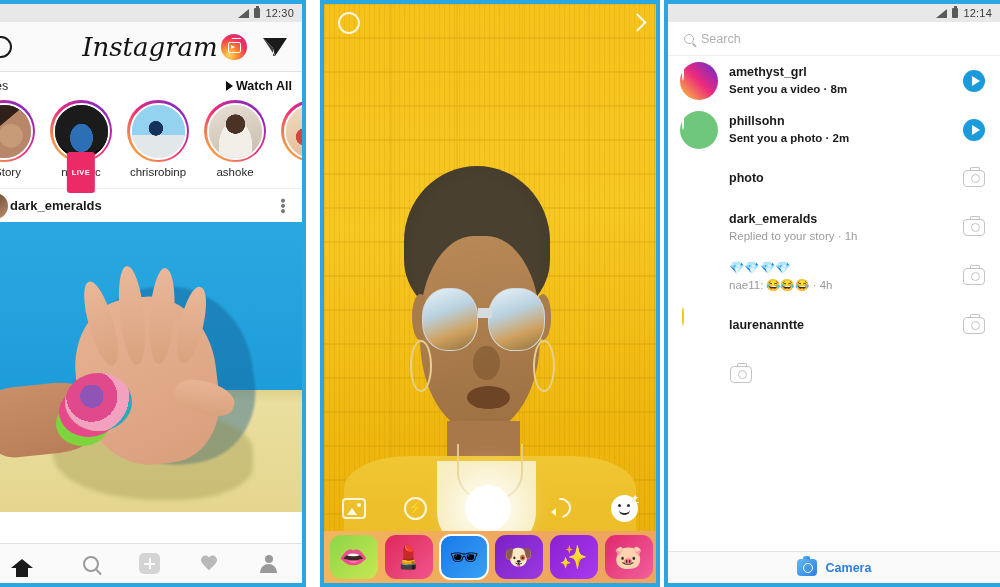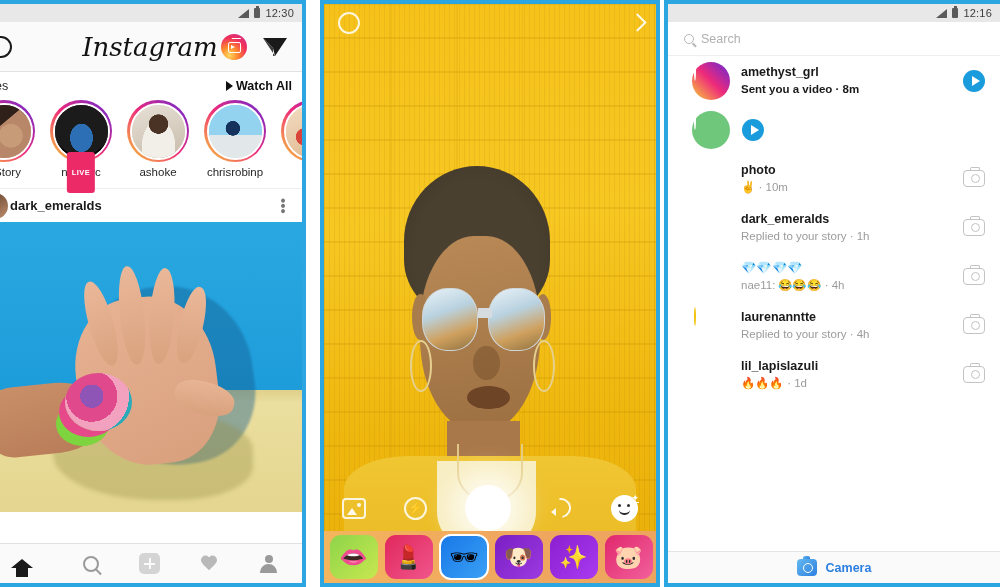--- a/index.html
+++ b/index.html
@@ -211,21 +211,21 @@
   .plus-ico:before{left:0;top:9px;width:20px;height:2.2px;}
   .plus-ico:after{left:9px;top:0;width:2.2px;height:20px;}
 
   .d-search { height:34px; display:flex; align-items:center; gap:7px; padding:0 16px;
               border-bottom:1px solid #eee; }
   .smag { width:10px;height:10px;border:1.6px solid #b8b8b8;border-radius:50%;position:relative;flex:0 0 auto;}
   .smag:after{content:"";position:absolute;right:-4px;bottom:-3px;width:5px;height:1.6px;
               background:#b8b8b8;transform:rotate(45deg);}
   .sph { font-size:12.5px; color:#b0b0b0; }
 
-  .d-list { overflow:hidden;padding-left:12px; }
+  .d-list { overflow:hidden; }
   .d-row { height:49px; display:flex; align-items:center; padding:0 14px 0 12px; gap:11px; }
   .d-av { width:38px; height:38px; border-radius:50%; flex:0 0 auto; position:relative;
           padding:1.8px; }
   .d-av .inner { width:100%;height:100%;border-radius:50%;overflow:hidden;border:1.6px solid #fff;
                  position:relative; }
   .d-txt { flex:1; min-width:0; }
   .d-name { font-size:12.5px; color:#1a1a1a; font-weight:bold; white-space:nowrap;
             overflow:hidden; text-overflow:ellipsis; line-height:1.35; }
   .d-name.unread { font-weight:bold; }
   .d-sub { font-size:11.5px; color:#9b9b9b; white-space:nowrap; overflow:hidden;
@@ -305,33 +305,33 @@
         <div class="ring">
               <div class="av" style="background:radial-gradient(circle at 50% 45%,#0b0b0b 0 52%,#111 53%)">
           <div class="ph" style="background:radial-gradient(ellipse at 50% 62%,#2d6fb5 0 30%,transparent 31%),radial-gradient(circle at 50% 40%,#1b1b1b 0 70%,#000 71%)"></div>
               </div>
             </div>
         <div class="live-badge">LIVE</div>
         <div class="name">ninanyc</div>
       </div>
       <div class="story">
         <div class="ring">
+              <div class="av" style="background:linear-gradient(180deg,#8fd0ee 0 58%,#dfe6e8 59%)">
+          <div class="ph" style="background:radial-gradient(ellipse at 45% 44%,#15325c 0 17%,transparent 18%),linear-gradient(180deg,#93d3ef 0 56%,#e2e8ea 57%)"></div>
+              </div>
+            </div>
+        <div class="name">chrisrobinp</div>
+      </div>
+      <div class="story">
+        <div class="ring">
               <div class="av" style="background:linear-gradient(160deg,#e9e2d8,#cbbfae)">
           <div class="ph" style="background:radial-gradient(circle at 50% 36%,#4a3225 0 22%,transparent 23%),radial-gradient(ellipse at 50% 78%,#f2efe9 0 44%,transparent 45%),linear-gradient(160deg,#e7e0d6,#c8bcab)"></div>
               </div>
             </div>
         <div class="name">ashoke</div>
-      </div>
-      <div class="story">
-        <div class="ring">
-              <div class="av" style="background:linear-gradient(180deg,#8fd0ee 0 58%,#dfe6e8 59%)">
-          <div class="ph" style="background:radial-gradient(ellipse at 45% 44%,#15325c 0 17%,transparent 18%),linear-gradient(180deg,#93d3ef 0 56%,#e2e8ea 57%)"></div>
-              </div>
-            </div>
-        <div class="name">chrisrobinp</div>
       </div>
       <div class="story">
         <div class="ring">
               <div class="av" style="background:linear-gradient(160deg,#f0d5b8,#e0b98f)">
           <div class="ph" style="background:radial-gradient(circle at 35% 60%,#d8433a 0 18%,transparent 19%),linear-gradient(160deg,#f2dcc2,#dfb78d)"></div>
               </div>
             </div>
         <div class="name">ber</div>
       </div>
     </div>
@@ -441,21 +441,21 @@
     </div>
   </div>
   </div>
 
   <div class="panel" id="panel-direct">
   <div class="panel-inner">
 
     <div class="statusbar">
       <span class="sig"></span>
       <span class="bat"></span>
-      <span class="sb-time">12:16</span>
+      <span class="sb-time">12:14</span>
     </div>
 
 
     <div class="d-search">
       <span class="smag"></span>
       <span class="sph">Search</span>
     </div>
 
     <div class="d-list">
 
@@ -469,32 +469,35 @@
         </span>
         <span class="d-act">
               <span class="playbtn"></span>
             </span>
       </div>
 
       <div class="d-row">
         <span class="d-av" style="background:#6fc77b">
           <span class="inner" style="background:linear-gradient(160deg,#c9d2d6 0 48%,#1f8f4a 49%)"><span class="ph" style="background:radial-gradient(circle at 48% 38%,#e8c39a 0 22%,transparent 23%),linear-gradient(160deg,#cbd4d8 0 46%,#1d8c48 47%)"></span></span>
         </span>
+        <span class="d-txt">
+          <span class="d-name unread" style="display:block">phillsohn</span>
+          <span class="d-sub bold" style="display:block">Sent you a photo · 2m</span>
+        </span>
         <span class="d-act">
               <span class="playbtn"></span>
             </span>
       </div>
 
       <div class="d-row">
         <span class="d-av" style="background:transparent">
           <span class="inner" style="border-color:transparent;background:linear-gradient(160deg,#e8dcc8,#cbb79a)"><span class="ph" style="background:radial-gradient(circle at 52% 40%,#f0dec6 0 30%,transparent 31%),radial-gradient(ellipse at 45% 88%,#e9b7c6 0 46%,transparent 47%),linear-gradient(160deg,#dfd0b8,#b9a084)"></span></span>
         </span>
         <span class="d-txt">
           <span class="d-name" style="display:block">photo</span>
-          <span class="d-sub" style="display:block">✌️ · 10m</span>
         </span>
         <span class="d-act">
               <span class="camico"></span>
             </span>
       </div>
 
       <div class="d-row">
         <span class="d-av" style="background:transparent">
           <span class="inner" style="border-color:transparent;background:linear-gradient(160deg,#d2356a,#8e2350)"><span class="ph" style="background:radial-gradient(circle at 45% 30%,#e0a070 0 20%,transparent 21%),radial-gradient(ellipse at 35% 80%,#e8722a 0 30%,transparent 31%),linear-gradient(150deg,#cf3a6c,#7d1f46)"></span></span>
         </span>
@@ -519,35 +522,30 @@
               <span class="camico"></span>
             </span>
       </div>
 
       <div class="d-row">
         <span class="d-av" style="background:transparent">
           <span class="inner" style="border-color:transparent;background:#f2c411"><span class="ph" style="background:radial-gradient(circle at 50% 42%,#6b4428 0 30%,transparent 31%),radial-gradient(ellipse at 50% 80%,#b5855a 0 40%,transparent 41%),#f2c411"></span></span>
         </span>
         <span class="d-txt">
           <span class="d-name" style="display:block">laurenanntte</span>
-          <span class="d-sub" style="display:block">Replied to your story · 4h</span>
         </span>
         <span class="d-act">
               <span class="camico"></span>
             </span>
       </div>
 
 
       <div class="d-row">
         <span class="d-av" style="background:transparent">
           <span class="inner" style="border-color:transparent;background:linear-gradient(160deg,#4c8fb8,#9ab7c4)"><span class="ph" style="background:radial-gradient(ellipse at 30% 60%,#d8453a 0 18%,transparent 19%),radial-gradient(ellipse at 62% 58%,#e8c27a 0 18%,transparent 19%),linear-gradient(160deg,#4e91ba,#a7c0cb)"></span></span>
-        </span>
-        <span class="d-txt">
-          <span class="d-name" style="display:block">lil_lapislazuli</span>
-          <span class="d-sub" style="display:block">🔥🔥🔥 · 1d</span>
         </span>
         <span class="d-act">
               <span class="camico"></span>
             </span>
       </div>
 
     </div>
 
     <div class="d-bottom">
       <span class="bcam"></span>

